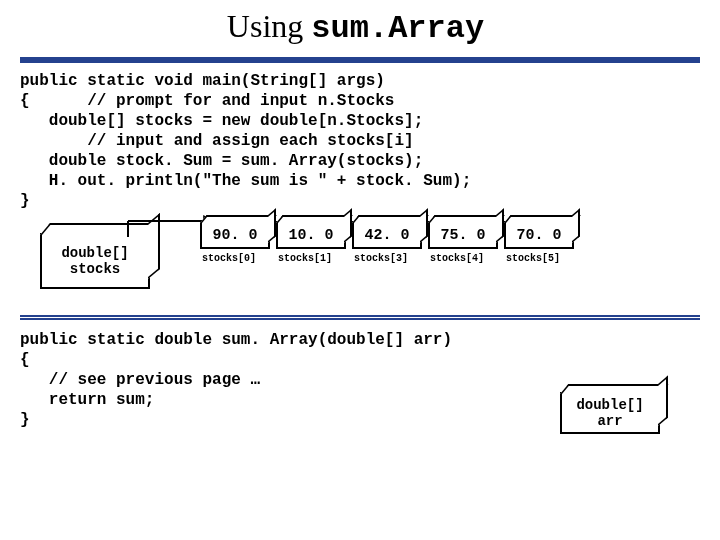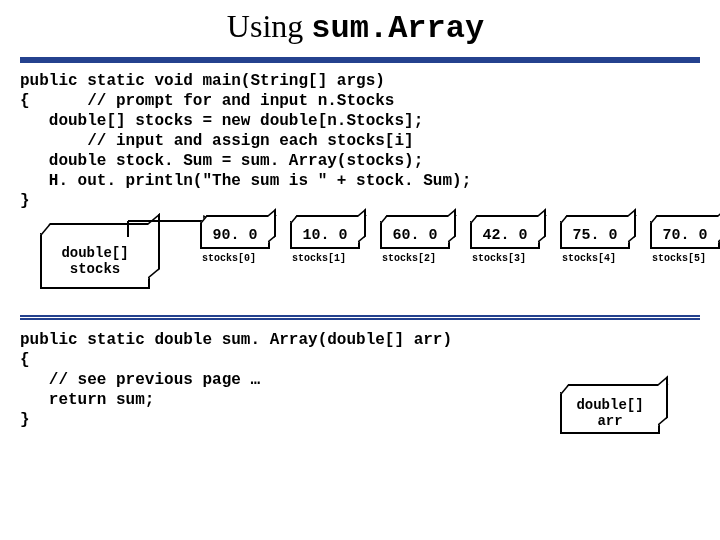--- a/index.html
+++ b/index.html
@@ -84,21 +84,21 @@
     font-weight: bold;
     font-size: 14px;
     line-height: 1.15;
     white-space: pre;
   }
   .cells {
     position: absolute;
     left: 180px;
     top: 2px;
     display: flex;
-    gap: 20px;
+    gap: 6px;
   }
   .cell {
     width: 70px;
   }
   .cell-box {
     position: relative;
     width: 70px;
     height: 28px;
     border: 2px solid #000;
     background: #fff;
@@ -215,24 +215,20 @@
   <div class="cells">
     <div class="cell">
       <div class="cell-box"><div class="ctop"></div><div class="cside"></div><span>90. 0</span></div>
       <div class="cell-label">stocks[0]</div>
     </div>
     <div class="cell">
       <div class="cell-box"><div class="ctop"></div><div class="cside"></div><span>10. 0</span></div>
       <div class="cell-label">stocks[1]</div>
     </div>
     <div class="cell">
-      <div class="cell-box"><div class="ctop"></div><div class="cside"></div><span>60. 0</span></div>
-      <div class="cell-label">stocks[2]</div>
-    </div>
-    <div class="cell">
       <div class="cell-box"><div class="ctop"></div><div class="cside"></div><span>42. 0</span></div>
       <div class="cell-label">stocks[3]</div>
     </div>
     <div class="cell">
       <div class="cell-box"><div class="ctop"></div><div class="cside"></div><span>75. 0</span></div>
       <div class="cell-label">stocks[4]</div>
     </div>
     <div class="cell">
       <div class="cell-box"><div class="ctop"></div><div class="cside"></div><span>70. 0</span></div>
       <div class="cell-label">stocks[5]</div>

